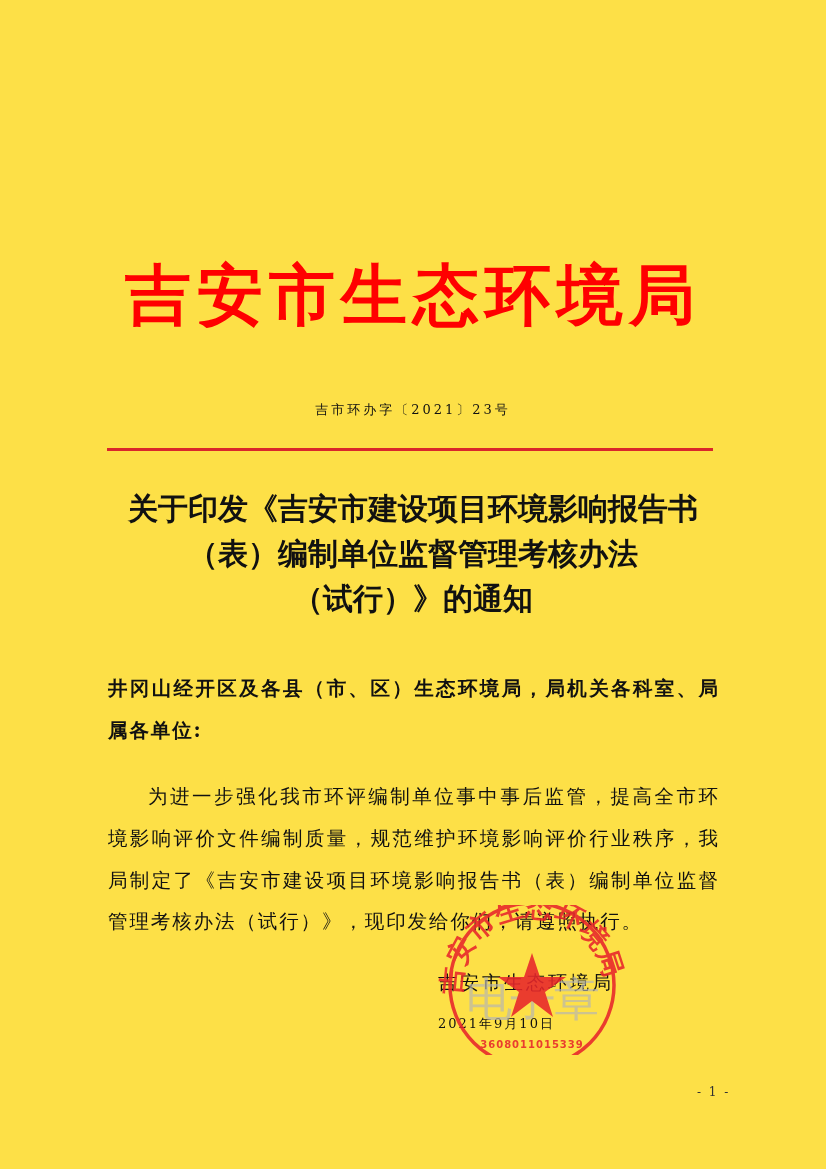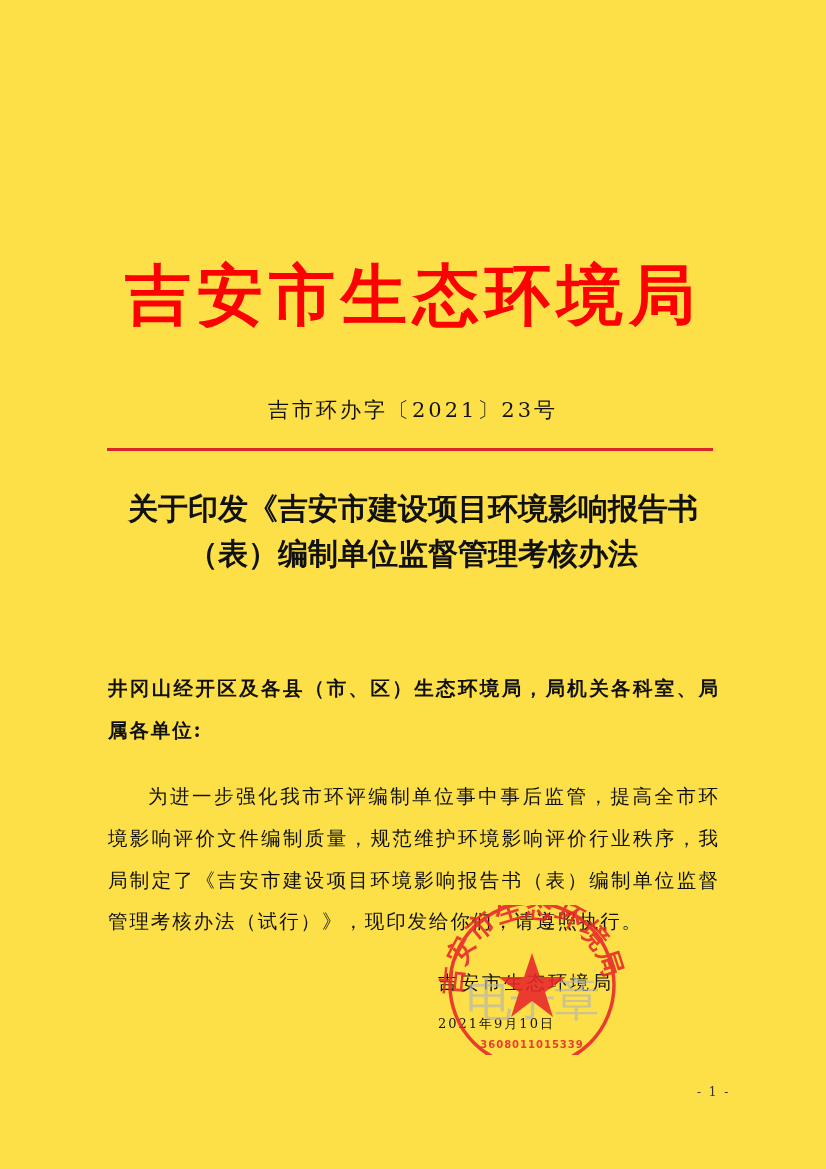--- a/index.html
+++ b/index.html
@@ -3,21 +3,21 @@
 <meta charset="utf-8">
 <style>
   html, body { margin:0; padding:0; background:#ffffff; }
   body { width:826px; height:1169px; position:relative; overflow:hidden;
          font-family:"DejaVu Serif","Liberation Serif",serif; color:#111; }
   .page { position:absolute; left:0; top:0; width:826px; height:1169px; background:#fde047; }
   .org-header { position:absolute; left:0; width:826px; top:250px; text-align:center;
     color:#ff0000; font-size:66px; font-weight:bold; letter-spacing:6px; line-height:90px;
     font-family:"DejaVu Serif","Liberation Serif",serif; }
   .doc-number { position:absolute; left:0; width:826px; top:396px; text-align:center;
-    font-size:21px; letter-spacing:3px; line-height:28px; color:#111; }
+    font-size:13px; letter-spacing:3px; line-height:28px; color:#111; }
   .red-rule { position:absolute; left:107px; top:448px; width:606px; height:3px; background:#d9262b; }
   .title { position:absolute; left:0; width:826px; top:486px; text-align:center;
     font-size:30px; font-weight:bold; line-height:45px; color:#111; }
   .title div { white-space:nowrap; }
   .body-text { position:absolute; left:108px; width:612px; font-size:19.5px; line-height:41.8px;
     letter-spacing:1.9px; color:#111; text-align:justify; }
   .salutation { top:668px;font-weight:bold; }
   .para { top:776px; text-indent:40px; }
   .signature { position:absolute; left:438px; top:970px; font-size:19px; letter-spacing:3px; color:#111; }
   .date { position:absolute; left:438px; top:1015px; font-size:13px; letter-spacing:2px; color:#111; }
@@ -31,20 +31,21 @@
 
   <div class="org-header">吉安市生态环境局</div>
 
   <div class="doc-number">吉市环办字〔2021〕23号</div>
 
   <div class="red-rule"></div>
 
   <div class="title">
     <div>关于印发《吉安市建设项目环境影响报告书</div>
     <div>（表）编制单位监督管理考核办法</div>
+    <div>（试行）》的通知</div>
   </div>
 
   <div class="body-text salutation">井冈山经开区及各县（市、区）生态环境局，局机关各科室、局属各单位:</div>
 
   <div class="body-text para">为进一步强化我市环评编制单位事中事后监管，提高全市环境影响评价文件编制质量，规范维护环境影响评价行业秩序，我局制定了《吉安市建设项目环境影响报告书（表）编制单位监督管理考核办法（试行）》，现印发给你们，请遵照执行。</div>
 
   <div class="signature">吉安市生态环境局</div>
   <div class="date">2021年9月10日</div>
 
   <svg class="seal" viewBox="0 0 200 150" xmlns="http://www.w3.org/2000/svg">

